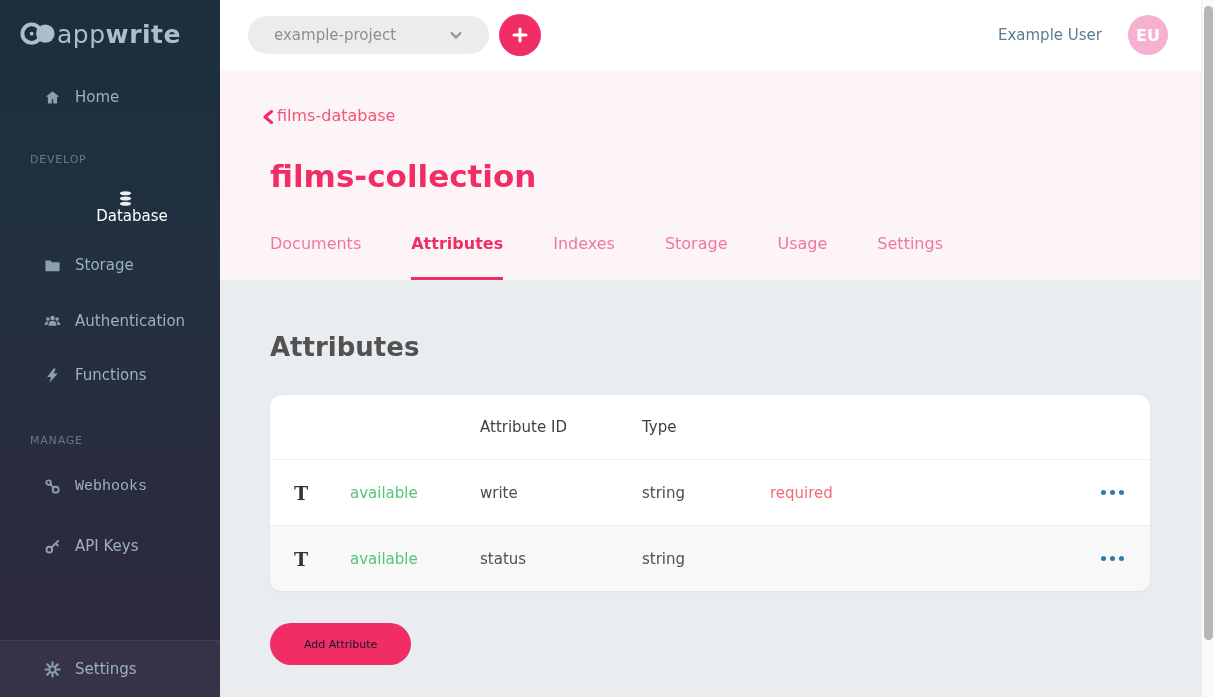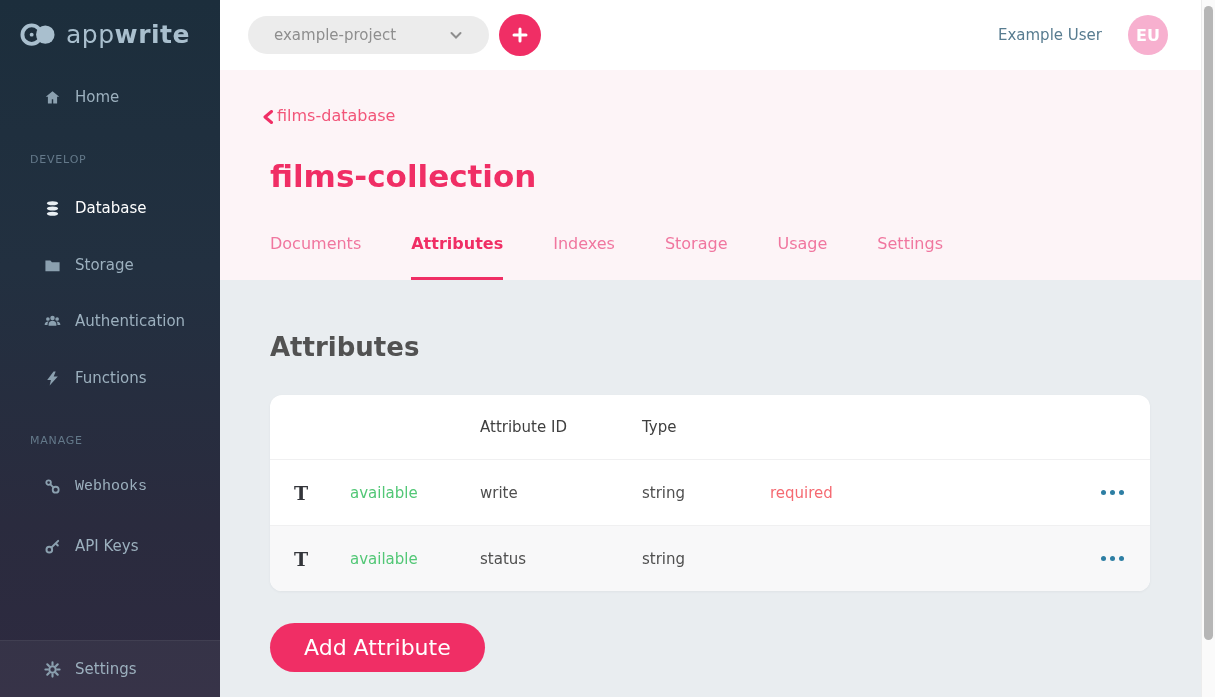--- a/index.html
+++ b/index.html
@@ -2,27 +2,27 @@
 <html><head>
 <meta charset="utf-8">
 <style>
   * { margin:0; padding:0; box-sizing:border-box; }
   html,body { width:1215px; height:697px; overflow:hidden;
     font-family:"DejaVu Sans","Liberation Sans",sans-serif; background:#e9edf0; }
 
   
   .sidebar { position:absolute; left:0; top:0; width:220px; height:697px;
     background:linear-gradient(180deg,#1c2e3c 0%,#223040 38%,#2a2b3e 75%,#2e2a40 100%); z-index:5; }
-  .logo { position:absolute; left:20px; top:20px; display:flex; align-items:flex-end; gap:9px; cursor:pointer; }
+  .logo { position:absolute; left:20px; top:20px; display:flex; align-items:flex-start; cursor:pointer; }
   .logo-text { font-size:25px; color:#a9bfce; letter-spacing:.5px; }
   .logo-text b { font-weight:700; }
   .side-item { position:absolute; left:0; width:220px; height:36px; display:flex;
     align-items:center; padding-left:44px; color:#9cb0be; font-size:15px; cursor:pointer; }
   .side-item .ic { width:17px; height:17px; margin-right:14px; color:#8ba0af; flex:0 0 17px; }
-  .side-item.active { color:#ffffff; }
+  .side-item.active { color:#ffffff;flex-direction:column; }
   .side-item.active .ic { color:#e9eff3; }
   .side-label { position:absolute; left:30px; color:#64798a; font-size:11px; letter-spacing:.8px; }
   .settings-zone { position:absolute; left:0; bottom:0; width:220px; height:57px;
     background:rgba(255,255,255,0.045); border-top:1px solid rgba(255,255,255,0.06); }
   .settings-zone .side-item { top:10px; }
 
   
   .topbar { position:absolute; left:220px; top:0; width:981px; height:70px; background:#ffffff;
     display:flex; align-items:center; z-index:4; }
   .project-pill { margin-left:28px; width:241px; height:38px; background:#ececec; border-radius:19px;
@@ -55,22 +55,22 @@
   .trow { display:grid; grid-template-columns:56px 130px 162px 128px 1fr 80px;
     align-items:center; height:66px; padding:0 24px; font-size:15px; }
   .trow.head { height:64px; color:#3f3f3f; }
   .trow.body { border-top:1px solid #f0f0f1; color:#4f4f4f; }
   .trow.alt { background:#f8f8f9; }
   .t-glyph { font-family:"DejaVu Serif","Liberation Serif",serif; font-weight:700; font-size:19px; color:#33353a; }
   .cell-status { color:#52c776; }
   .cell-flag { color:#f56a72; }
   .dots-btn { justify-self:end; display:flex; gap:4px; background:none; border:none; cursor:pointer; padding:6px 2px; }
   .dots-btn i { width:5px; height:5px; border-radius:50%; background:#2d7ea3; display:block; }
-  .add-btn { position:absolute; left:50px; top:343px; height:49px; padding:0 34px; border:none;
-    border-radius:25px; background:#f02e65; color:#ffffff; font-size:22px;
+  .add-btn { position:absolute; left:50px; top:343px; height:42px; padding:0 34px; border:none;
+    border-radius:25px; background:#f02e65; color:#0f172a; font-size:11px;
     font-family:"DejaVu Sans","Liberation Sans",sans-serif; cursor:pointer; }
 
   
   .scrollbar { position:absolute; right:0; top:0; width:14px; height:697px; background:#fafafa;
     border-left:1px solid #ececec; z-index:6; }
   .scroll-thumb { position:absolute; left:2px; top:6px; width:9px; height:634px; border-radius:5px; background:#b6b6b6; }
 
   .ic svg, .chev svg { display:block; width:100%; height:100%; }
 </style>
 </head>
@@ -125,21 +125,21 @@
           <circle cx="5.5" cy="8.5" r="2.6"></circle>
           <circle cx="18.5" cy="8.5" r="2.6"></circle>
           <circle cx="12" cy="7" r="3.2"></circle>
           <path d="M12 11c-3 0-5.5 1.8-5.5 4.5V18h11v-2.5C17.5 12.8 15 11 12 11z"></path>
           <path d="M4.5 12.2C2.3 12.6 1 14 1 15.8V17h4v-1.5c0-1.3.5-2.4 1.4-3.3-.6-.1-1.3 0-1.9 0zM19.5 12.2c2.2.4 3.5 1.8 3.5 3.6V17h-4v-1.5c0-1.3-.5-2.4-1.4-3.3.6-.1 1.3 0 1.9 0z"></path>
         </svg>
     </span>
     <span>Authentication</span>
   </div>
 
-  <div class="side-item" style="top:360px;">
+  <div class="side-item" style="top:348px;align-items:flex-end;">
     <span class="ic">
       <svg viewBox="0 0 24 24" fill="currentColor">
           <path d="M13.5 2 4.5 14h5.3L8 22l11.5-13h-5.8l2.8-7z"></path>
         </svg>
     </span>
     <span>Functions</span>
   </div>
 
   <span class="side-label" style="top:434px;">MANAGE</span>
 

